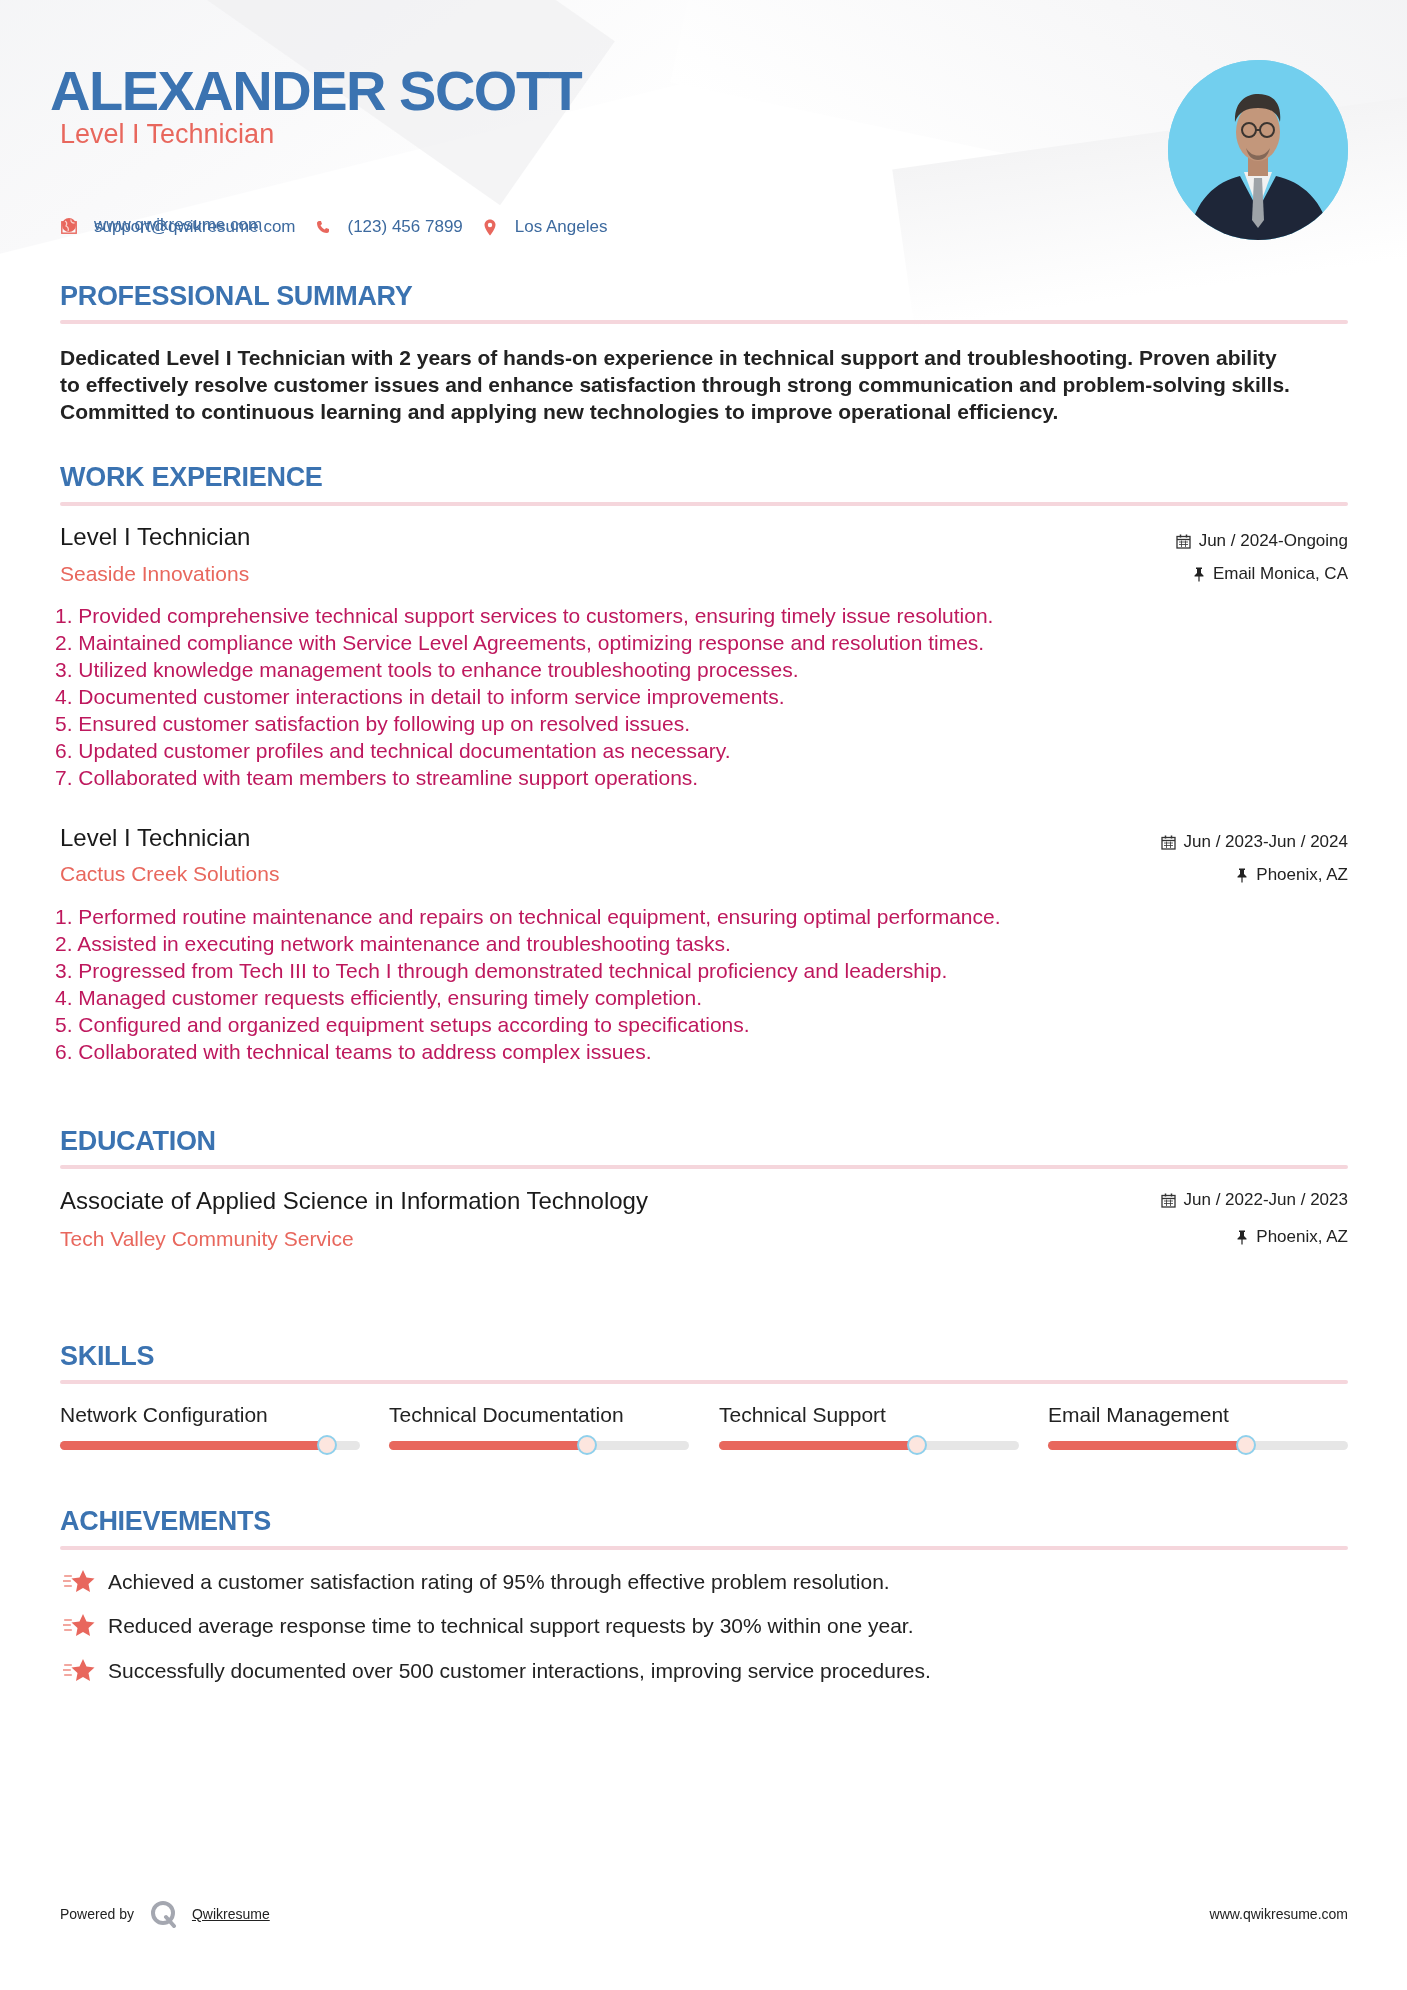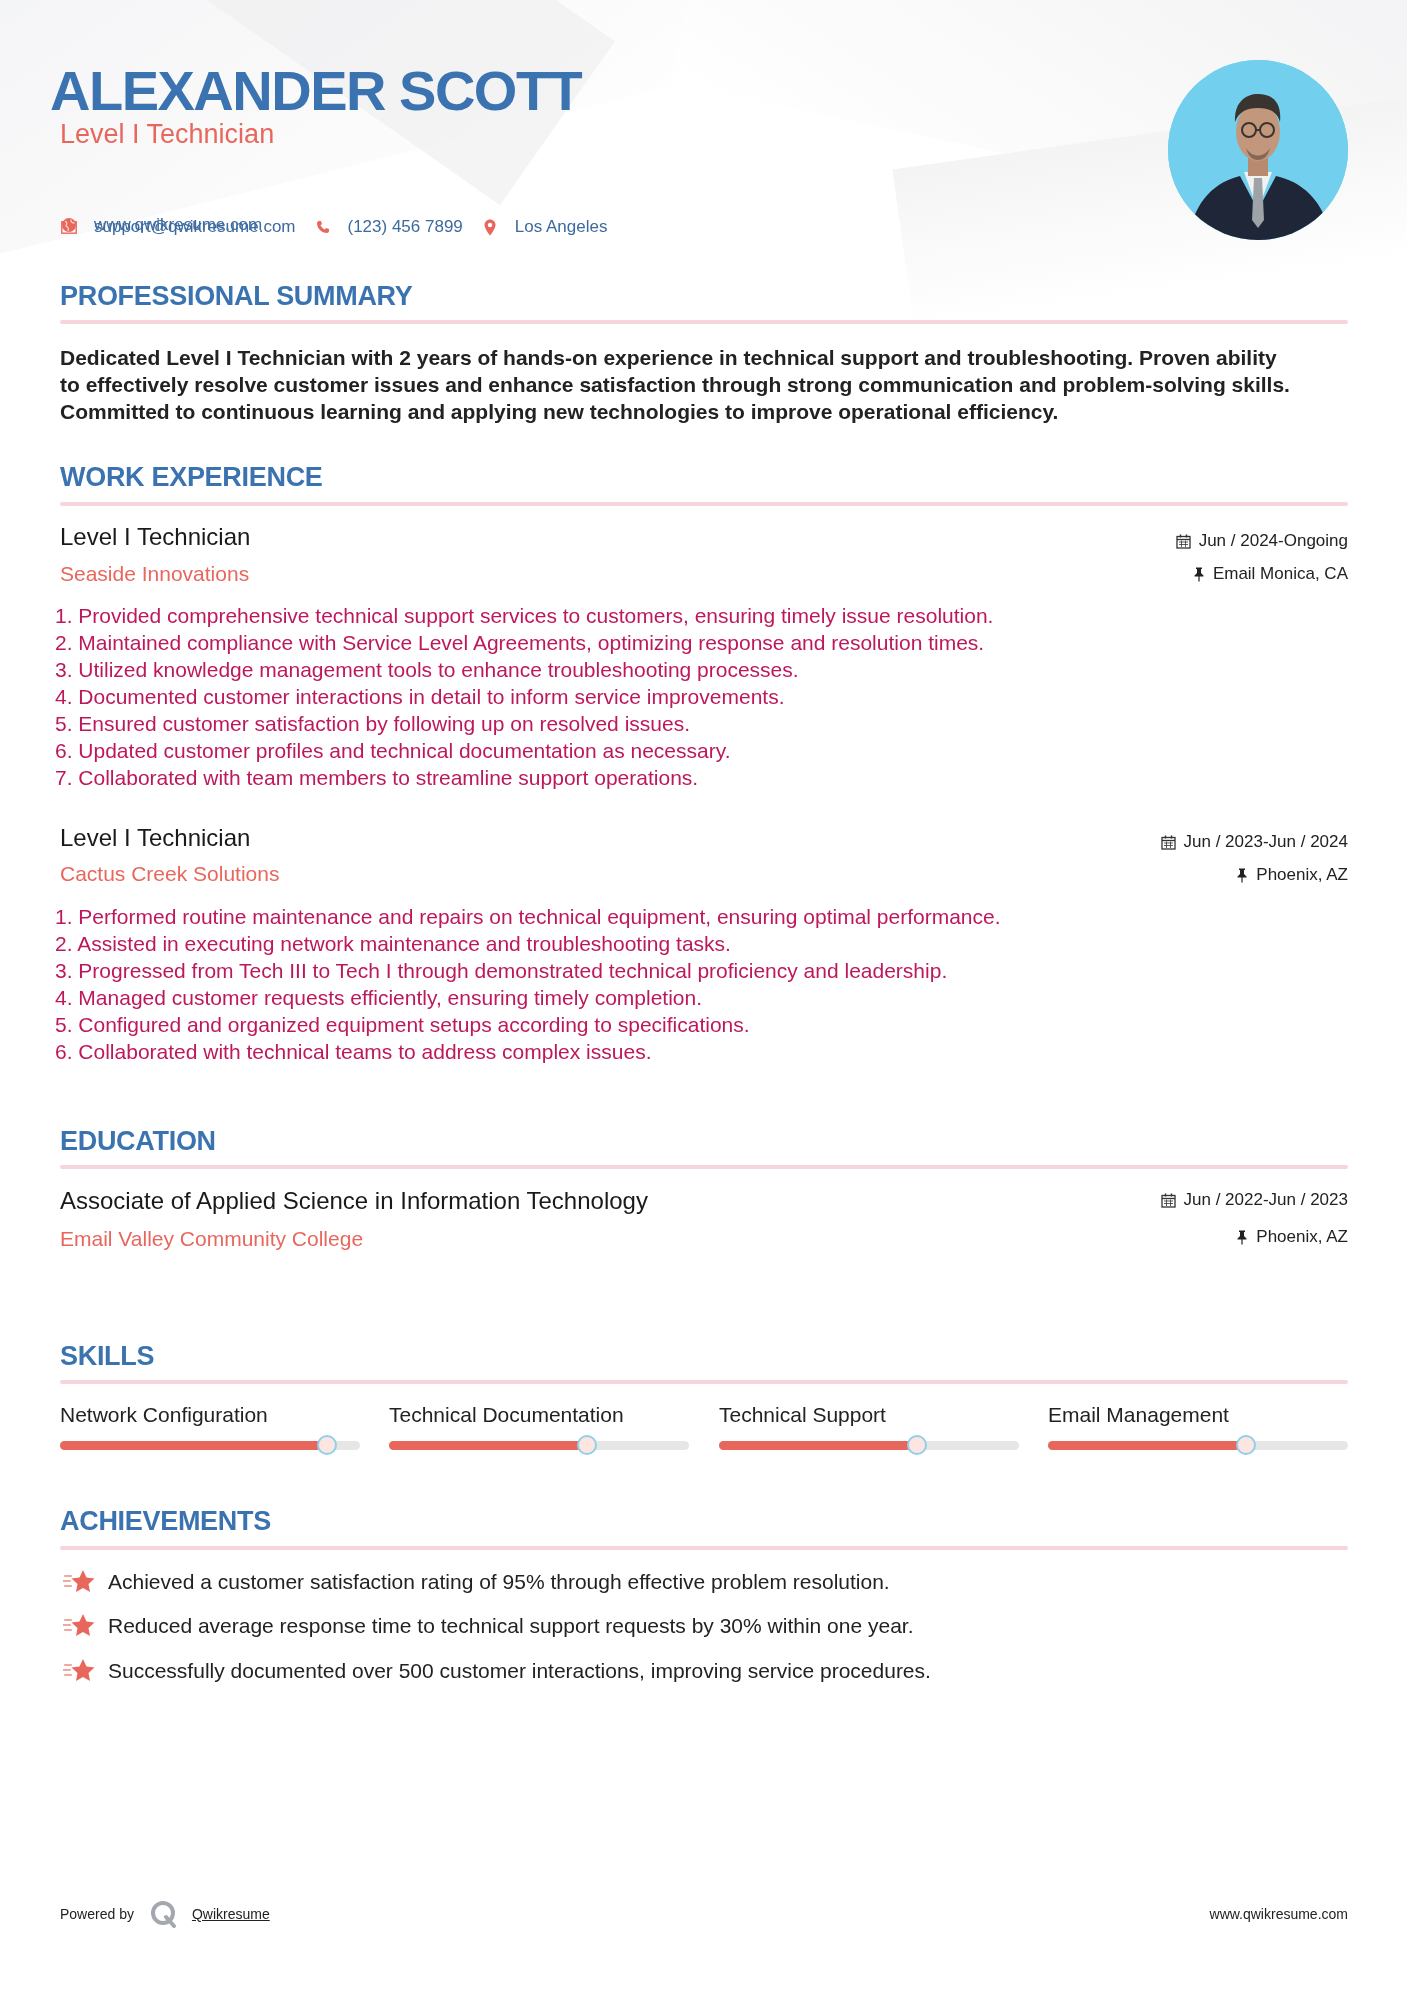--- a/index.html
+++ b/index.html
@@ -187,21 +187,21 @@
     <li>2. Assisted in executing network maintenance and troubleshooting tasks.</li>
     <li>3. Progressed from Tech III to Tech I through demonstrated technical proficiency and leadership.</li>
     <li>4. Managed customer requests efficiently, ensuring timely completion.</li>
     <li>5. Configured and organized equipment setups according to specifications.</li>
     <li>6. Collaborated with technical teams to address complex issues.</li>
   </ul>
 
   <div class="section-title" style="top:1126px">EDUCATION</div>
   <div class="rule" style="top:1165px"></div>
   <div class="job-title" style="top:1187px">Associate of Applied Science in Information Technology</div>
-  <div class="company" style="top:1227px">Email Valley Community College</div>
+  <div class="company" style="top:1227px">Tech Valley Community Service</div>
   <div class="meta" style="top:1190px">
     <span class="mic">
       <svg width="15" height="15" viewBox="0 0 15 15">
           <rect x="1" y="2.5" width="13" height="11.5" fill="none" stroke="#333" stroke-width="1.3"></rect>
           <line x1="1" y1="5.5" x2="14" y2="5.5" stroke="#333" stroke-width="1.3"></line>
           <line x1="4.5" y1="0.5" x2="4.5" y2="3.5" stroke="#333" stroke-width="1.5"></line>
           <line x1="10.5" y1="0.5" x2="10.5" y2="3.5" stroke="#333" stroke-width="1.5"></line>
           <path d="M3 8h9M3 10.5h9M5.5 6.5v6.5M9.5 6.5v6.5" stroke="#333" stroke-width=".8"></path>
         </svg>
     </span>

